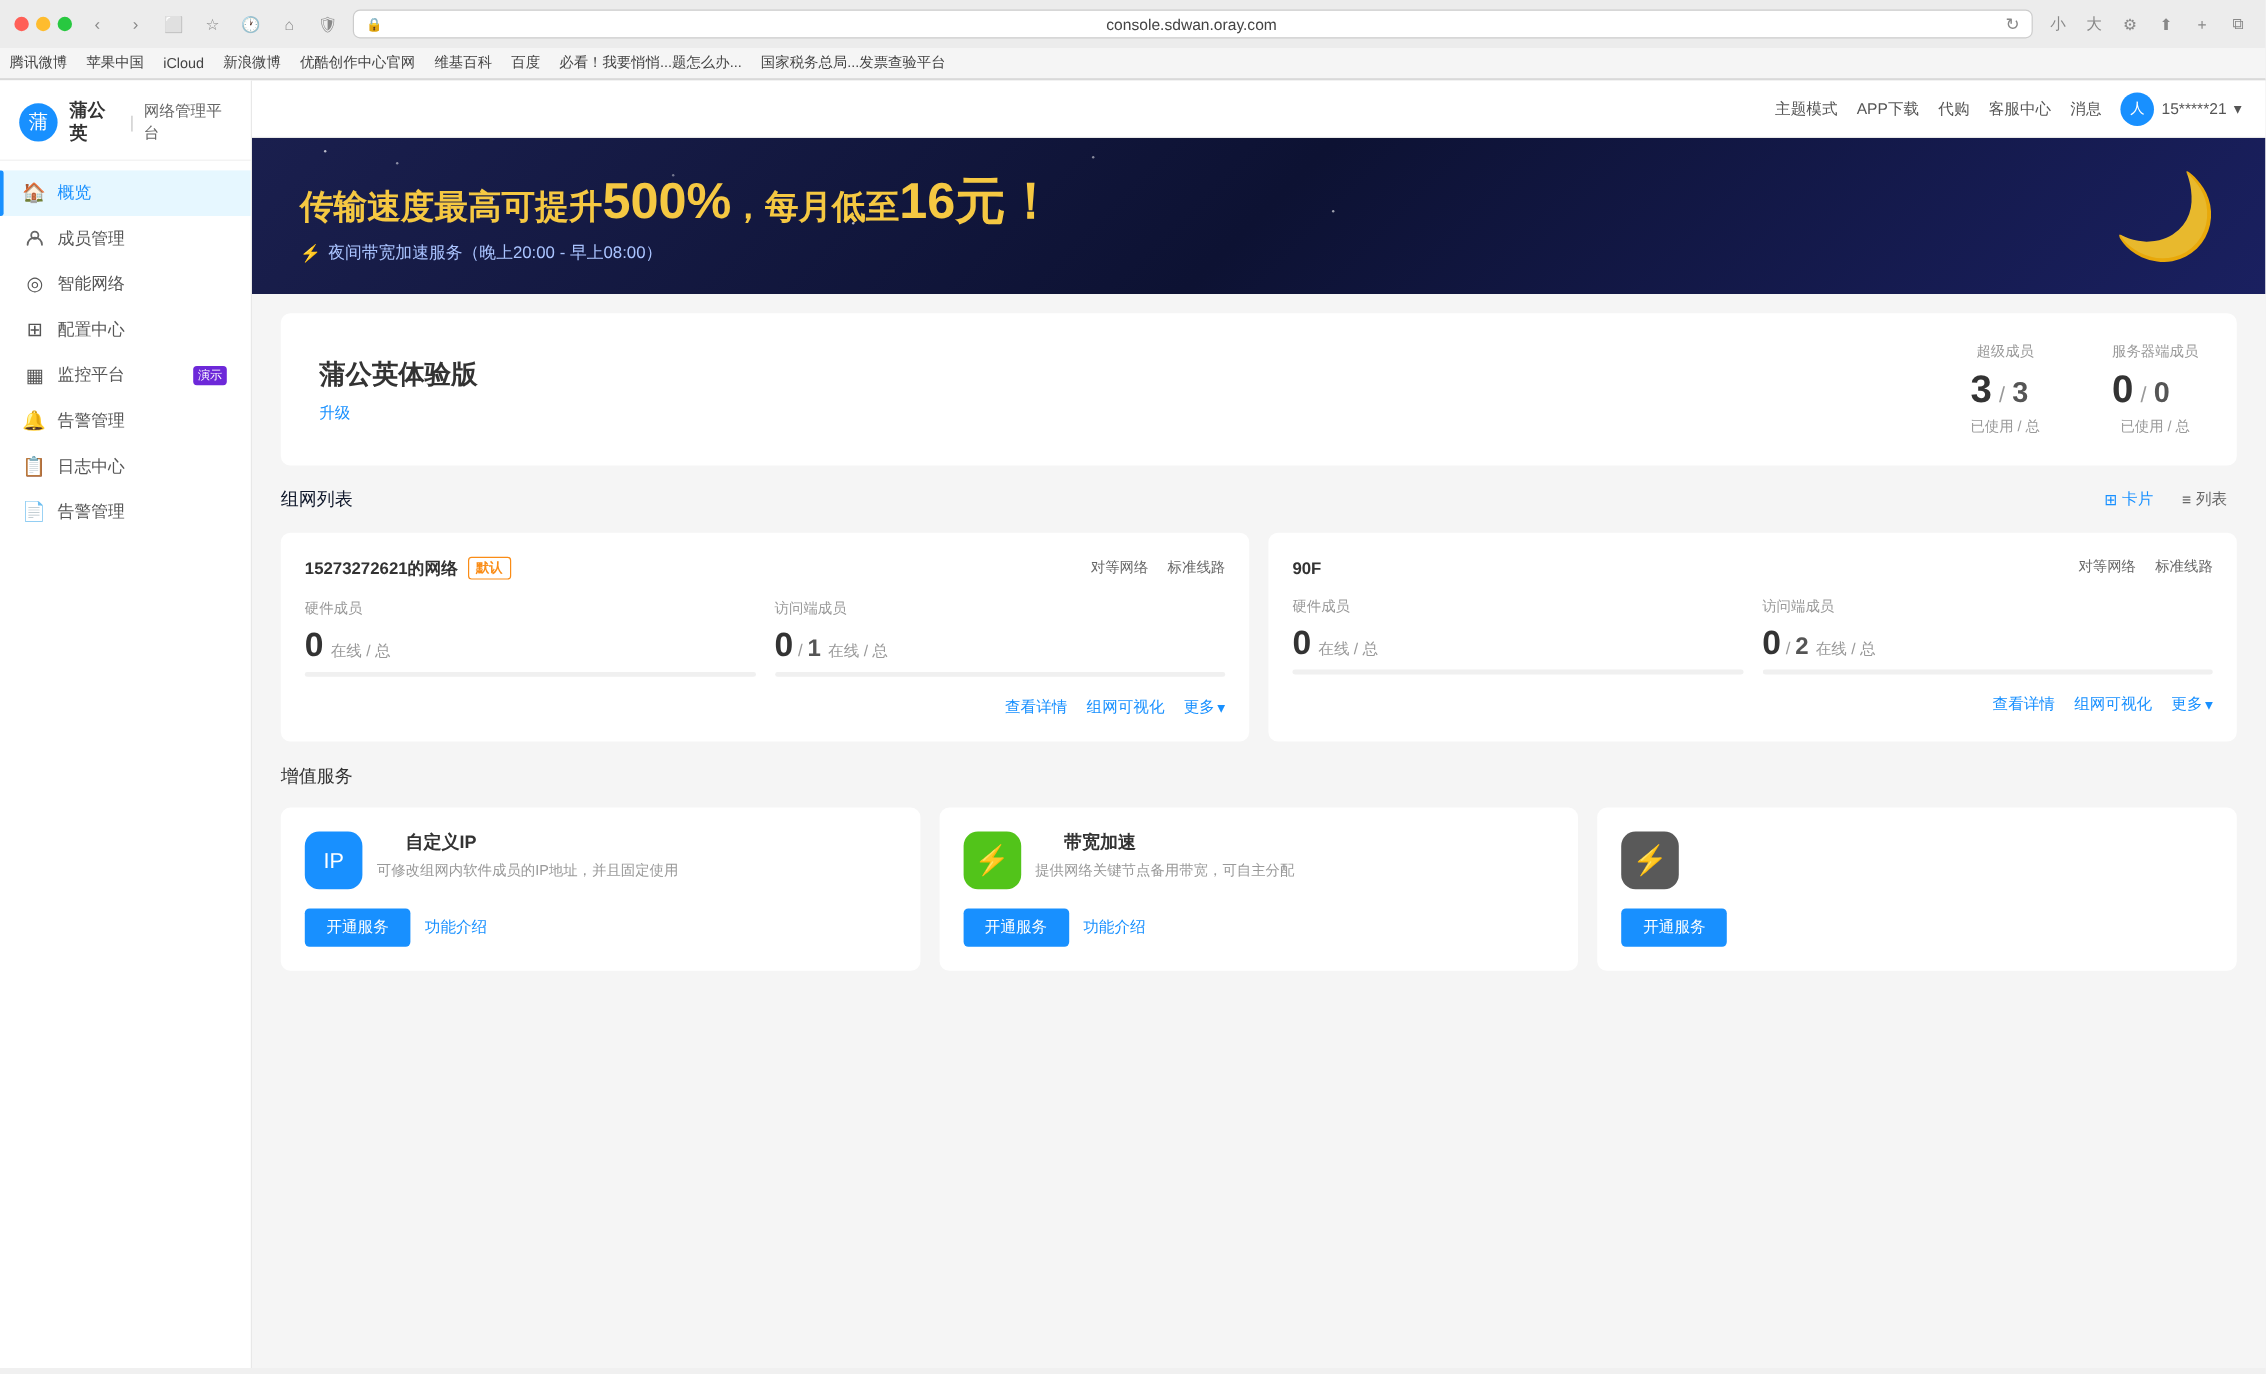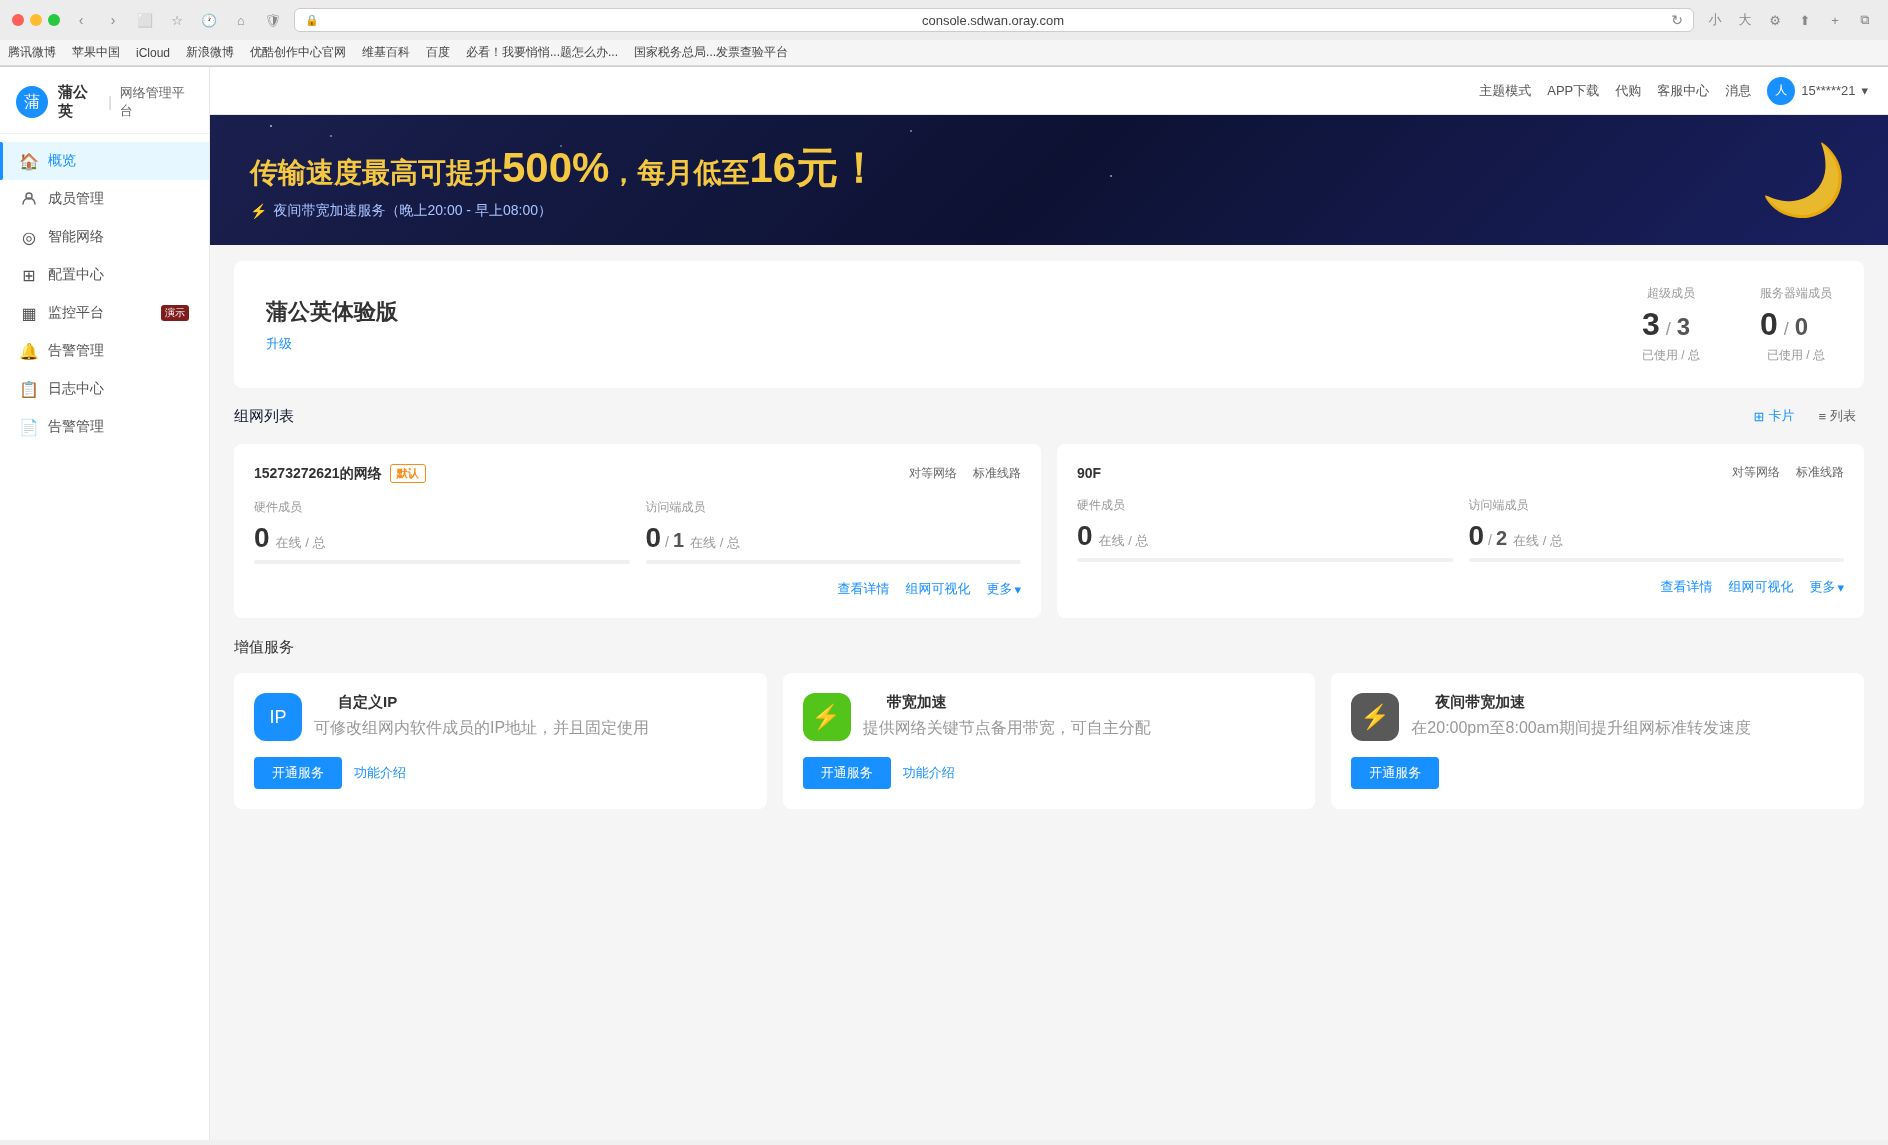--- a/index.html
+++ b/index.html
@@ -32,21 +32,21 @@
     .sidebar-logo { width: 32px; height: 32px; background: #1890ff; border-radius: 50%; display: flex; align-items: center; justify-content: center; color: white; font-size: 16px; flex-shrink: 0; }
     .sidebar-title { font-size: 15px; font-weight: 600; color: #333; }
     .sidebar-divider { color: #ccc; margin: 0 4px; }
     .sidebar-subtitle { font-size: 13px; color: #666; }
     .sidebar-nav { flex: 1; padding: 8px 0; }
     .nav-item { display: flex; align-items: center; padding: 10px 20px; gap: 10px; cursor: pointer; color: #555; font-size: 14px; position: relative; }
     .nav-item.active { background: #e6f7ff; color: #1890ff; }
     .nav-item.active::before { content: ''; position: absolute; left: 0; top: 0; bottom: 0; width: 3px; background: #1890ff; border-radius: 0 2px 2px 0; }
     .nav-icon { width: 18px; height: 18px; display: flex; align-items: center; justify-content: center; font-size: 16px; flex-shrink: 0; }
     .nav-label { flex: 1; }
-    .demo-tag { background: #7f1d1d; color: white; font-size: 10px; padding: 1px 4px; border-radius: 3px; margin-left: 2px; }
+    .demo-tag { background: #6d28d9; color: white; font-size: 10px; padding: 1px 4px; border-radius: 3px; margin-left: 2px; }
 
     
     .topbar { background: white; border-bottom: 1px solid #e8e8e8; display: flex; align-items: center; justify-content: flex-end; padding: 0 20px; height: 48px; gap: 16px; font-size: 13px; color: #555; }
     .topbar-item { cursor: pointer; }
     .user-avatar { width: 28px; height: 28px; border-radius: 50%; background: #1890ff; display: flex; align-items: center; justify-content: center; color: white; font-size: 12px; }
     .user-info { display: flex; align-items: center; gap: 6px; cursor: pointer; }
 
     
     .main { flex: 1; display: flex; flex-direction: column; overflow: auto; }
     .content { flex: 1; padding: 0; }
@@ -105,21 +105,21 @@
     .services-title { font-size: 15px; color: #333; font-weight: 500; margin-bottom: 16px; }
     .services-grid { display: grid; grid-template-columns: repeat(3, 1fr); gap: 16px; }
     .service-card { background: white; border-radius: 8px; padding: 20px; }
     .service-header { display: flex; align-items: flex-start; gap: 12px; margin-bottom: 16px; }
     .service-icon { width: 48px; height: 48px; border-radius: 12px; display: flex; align-items: center; justify-content: center; font-size: 24px; flex-shrink: 0; }
     .service-icon-ip { background: #1890ff; color: white; }
     .service-icon-speed { background: #52c41a; color: white; }
     .service-icon-night { background: #595959; color: white; }
     .service-info { flex: 1; }
     .service-name { font-size: 15px; font-weight: 600; color: #333; margin-bottom: 4px; margin-left: 24px; }
-    .service-desc { font-size: 16px; color: #999; line-height: 1.5; }
+    .service-desc { font-size: 12px; color: #999; line-height: 1.5; }
     .service-actions { display: flex; gap: 12px; }
     .btn-primary { background: #1890ff; color: white; border: none; padding: 7px 18px; border-radius: 4px; cursor: pointer; font-size: 13px; }
     .btn-link { background: none; border: none; color: #1890ff; font-size: 13px; cursor: pointer; padding: 7px 0; }
   </style>
 </head>
 <body>
 
 <div class="browser-chrome">
   <div class="browser-titlebar">
     <div class="traffic-lights">
@@ -414,24 +414,20 @@
             </div>
             <div class="service-actions">
               <button class="btn-primary">开通服务</button>
               <button class="btn-link">功能介绍</button>
             </div>
           </div>
 
           <div class="service-card">
             <div class="service-header">
               <div class="service-icon service-icon-night">⚡</div>
-              <div class="service-info">
-                <div class="service-name">夜间带宽加速</div>
-                <div class="service-desc">在20:00pm至8:00am期间提升组网标准转发速度</div>
-              </div>
             </div>
             <div class="service-actions">
               <button class="btn-primary">开通服务</button>
             </div>
           </div>
         </div>
       </div>
     </div>
   </div>
 </div>

